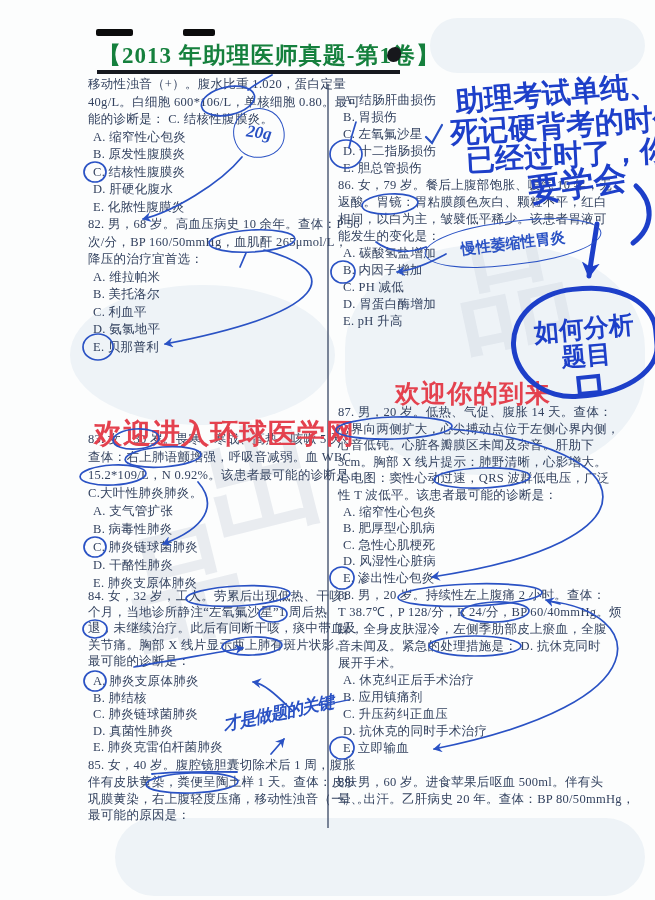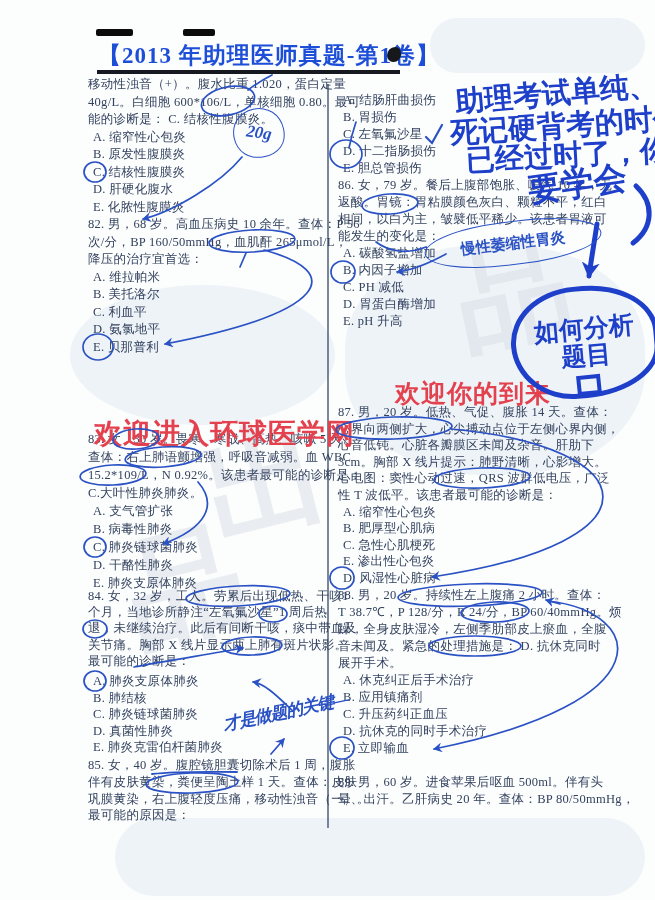--- a/index.html
+++ b/index.html
@@ -8,21 +8,21 @@
   
   .blob-bg{position:absolute;background:#eef3f7;z-index:0;}
   .faint{position:absolute;color:rgba(110,126,152,0.13);font-weight:bold;z-index:1;
          font-family:"Liberation Sans",sans-serif;line-height:1;}
   
   .blk{position:absolute;color:#33425f;font-size:12.5px;letter-spacing:.3px;
        white-space:nowrap;z-index:2;}
   .ln{height:var(--lh,17.5px);line-height:var(--lh,17.5px);}
   .opt{padding-left:5px;}
   .title{position:absolute;left:98px;top:40px;font-size:23px;font-weight:bold;
-         color:#1d4ed8;letter-spacing:1px;z-index:2;white-space:nowrap;}
+         color:#15803d;letter-spacing:1px;z-index:2;white-space:nowrap;}
   .title-underline{position:absolute;left:97px;top:70px;width:303px;height:4px;
          background:#16191f;z-index:2;}
   .ink-splat{position:absolute;left:387px;top:47px;width:14px;height:15px;background:#17181c;
          border-radius:60% 40% 55% 45%;z-index:2;}
   .dash{position:absolute;top:29px;height:7px;background:#0b0b0c;border-radius:2px;z-index:2;}
   .divider{position:absolute;left:327px;top:84px;width:2px;height:744px;background:#46536e;
          opacity:.7;z-index:2;}
   
   .red-wm{position:absolute;color:#e4414e;font-weight:bold;z-index:3;white-space:nowrap;
          font-family:"Liberation Sans",sans-serif;margin-top:32px;}
@@ -144,22 +144,22 @@
   <div class="blk" style="left:338px;top:404px;--lh:16.6px;width:300px;">
     <div class="ln">87. 男，20 岁。低热、气促、腹胀 14 天。查体：</div>
     <div class="ln">心界向两侧扩大，心尖搏动点位于左侧心界内侧，</div>
     <div class="ln">心音低钝。心脏各瓣膜区未闻及杂音。肝肋下</div>
     <div class="ln">3cm。胸部 X 线片提示：肺野清晰，心影增大。</div>
     <div class="ln">心电图：窦性心动过速，QRS 波群低电压，广泛</div>
     <div class="ln">性 T 波低平。该患者最可能的诊断是：</div>
     <div class="ln opt">A. 缩窄性心包炎</div>
     <div class="ln opt">B. 肥厚型心肌病</div>
     <div class="ln opt">C. 急性心肌梗死</div>
+    <div class="ln opt">D. 风湿性心脏病</div>
     <div class="ln opt">E. 渗出性心包炎</div>
-    <div class="ln opt">D. 风湿性心脏病</div>
   </div>
 
   <div class="blk" style="left:338px;top:587px;--lh:17px;width:300px;">
     <div class="ln">88. 男，20 岁。持续性左上腹痛 2 小时。查体：</div>
     <div class="ln">T 38.7℃，P 128/分，R 24/分，BP 60/40mmHg。烦</div>
     <div class="ln">躁，全身皮肤湿冷，左侧季肋部皮上瘀血，全腹</div>
     <div class="ln">音未闻及。紧急的处理措施是： D. 抗休克同时</div>
     <div class="ln">展开手术。</div>
     <div class="ln opt">A. 休克纠正后手术治疗</div>
     <div class="ln opt">B. 应用镇痛剂</div>

